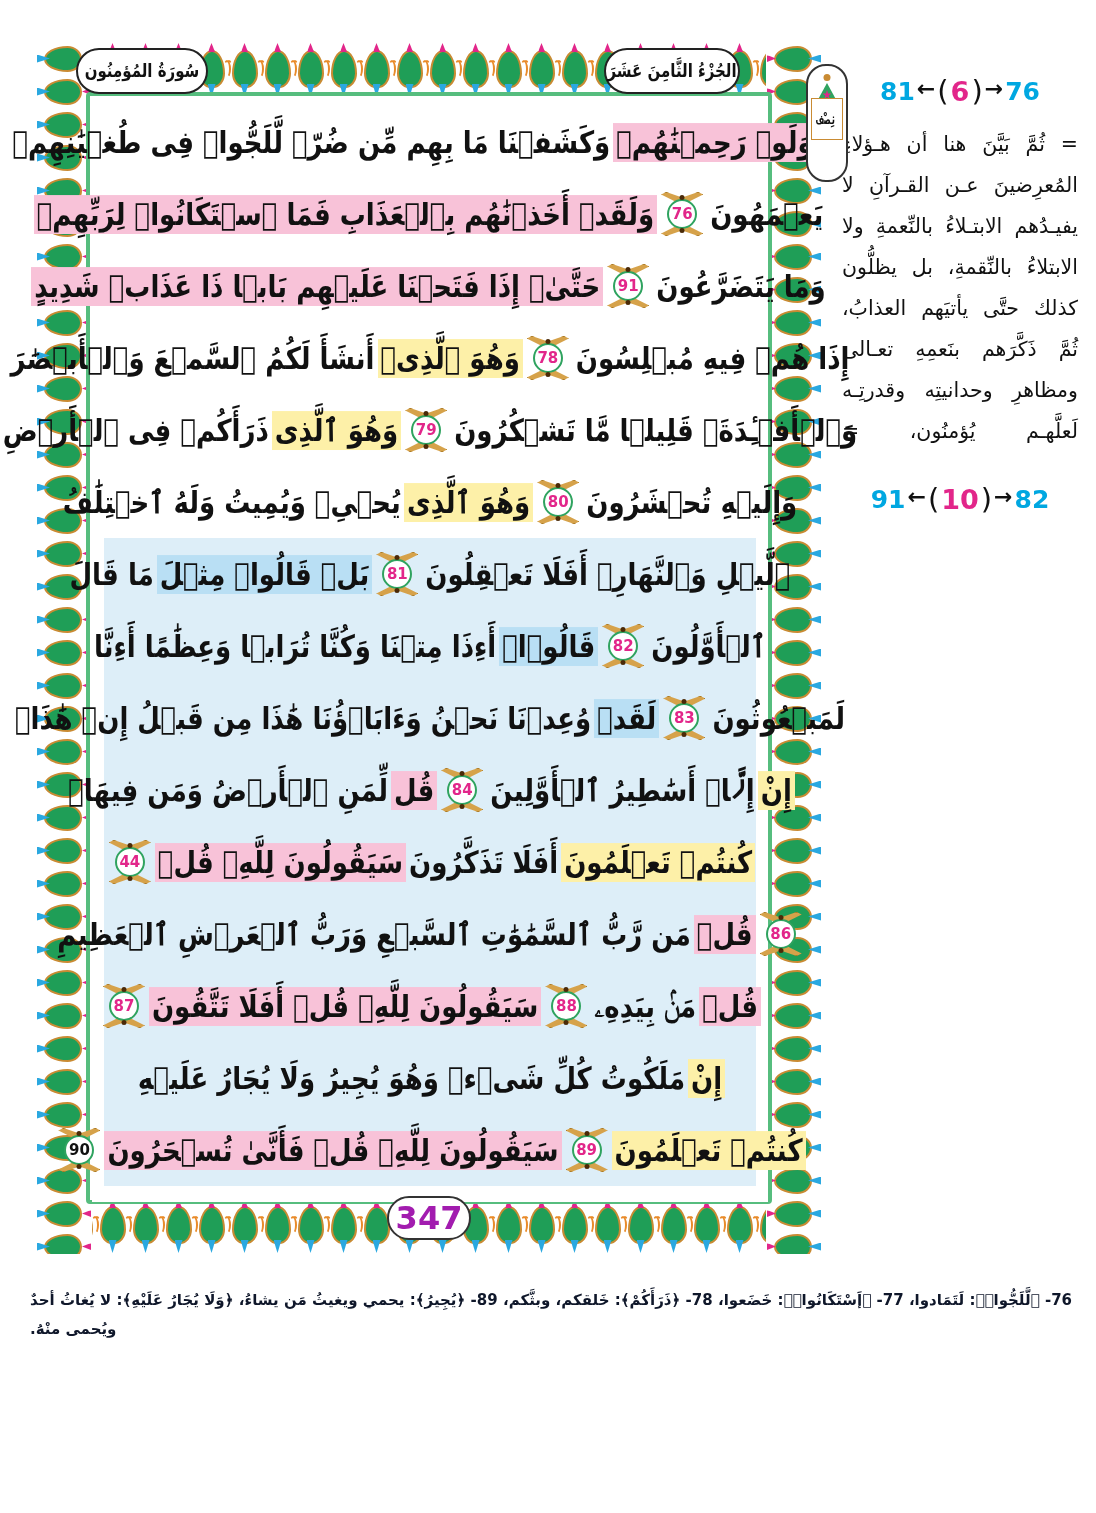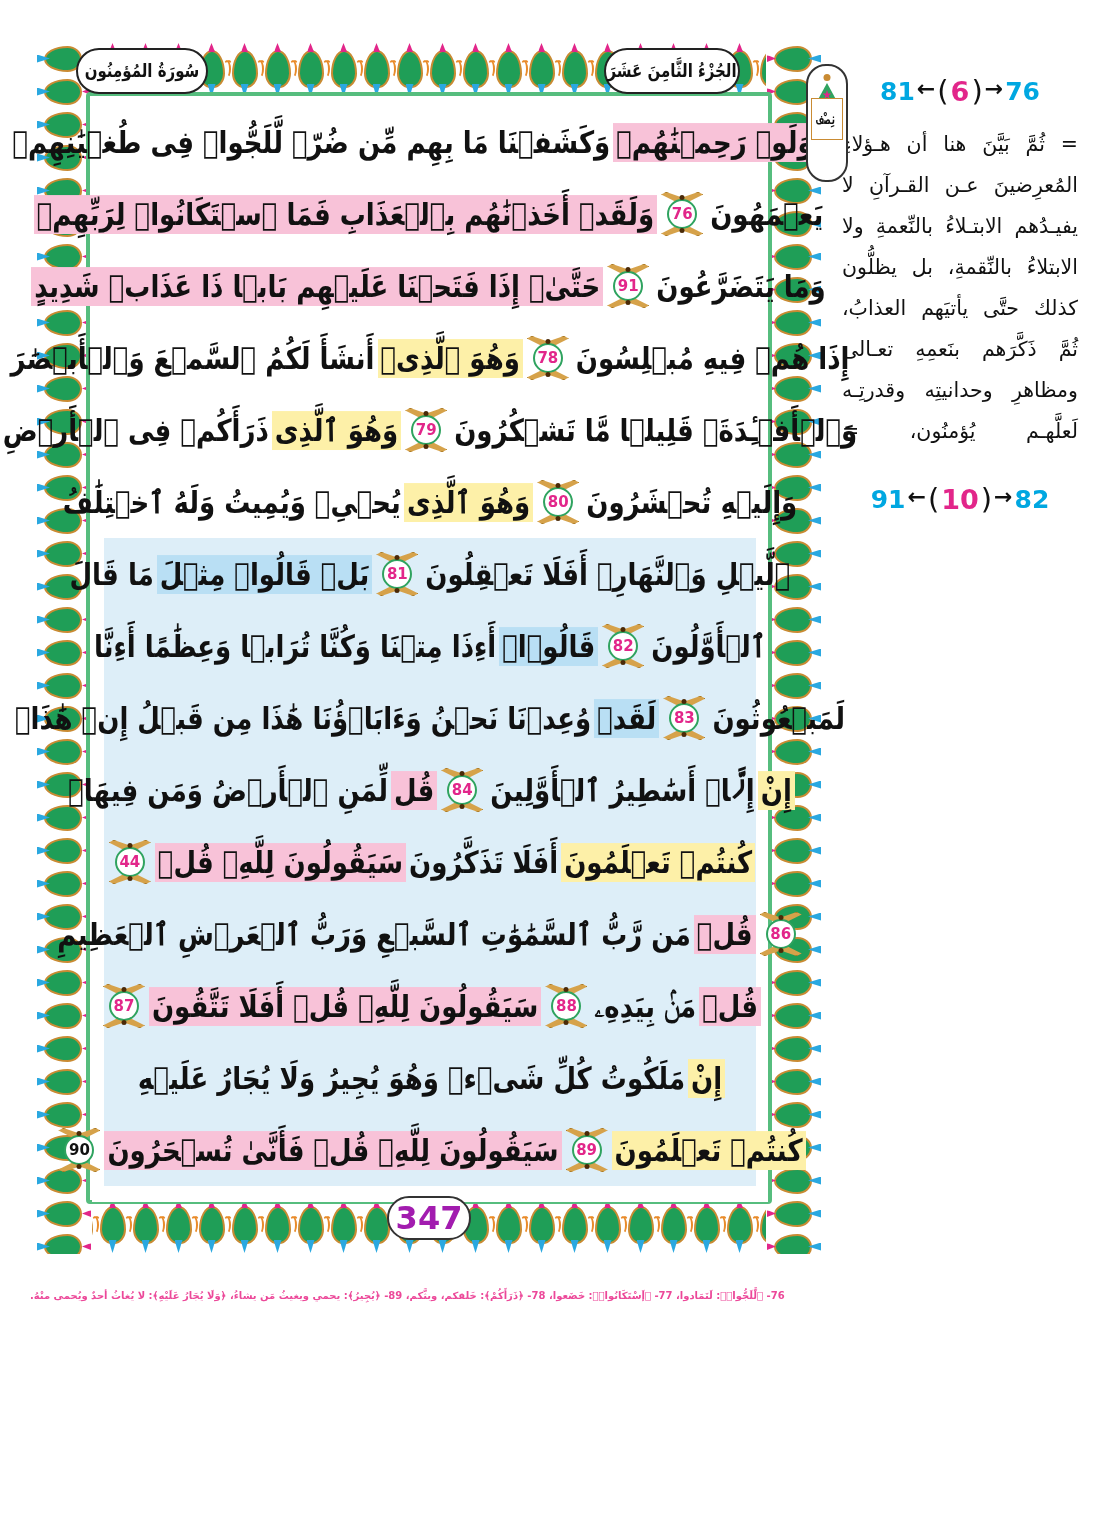--- a/index.html
+++ b/index.html
@@ -376,22 +376,22 @@
 
   
   #footnotes {
     position: absolute;
     left: 30px; right: 24px;
     top: 1286px;
     direction: rtl;
   }
   .fn-blue {
     font-family: "DejaVu Sans", "Liberation Serif", serif;
-    color: #ec4899;
-    font-size: 10px;
+    color: #0f172a;
+    font-size: 15px;
     font-weight: bold;
     line-height: 1.9;
     text-align: justify;
     text-align-last: left;
   }
   .fn-pink {
     font-family: "DejaVu Sans", "Liberation Serif", serif;
     color: #e2268a;
     font-size: 15px;
     font-weight: bold;

